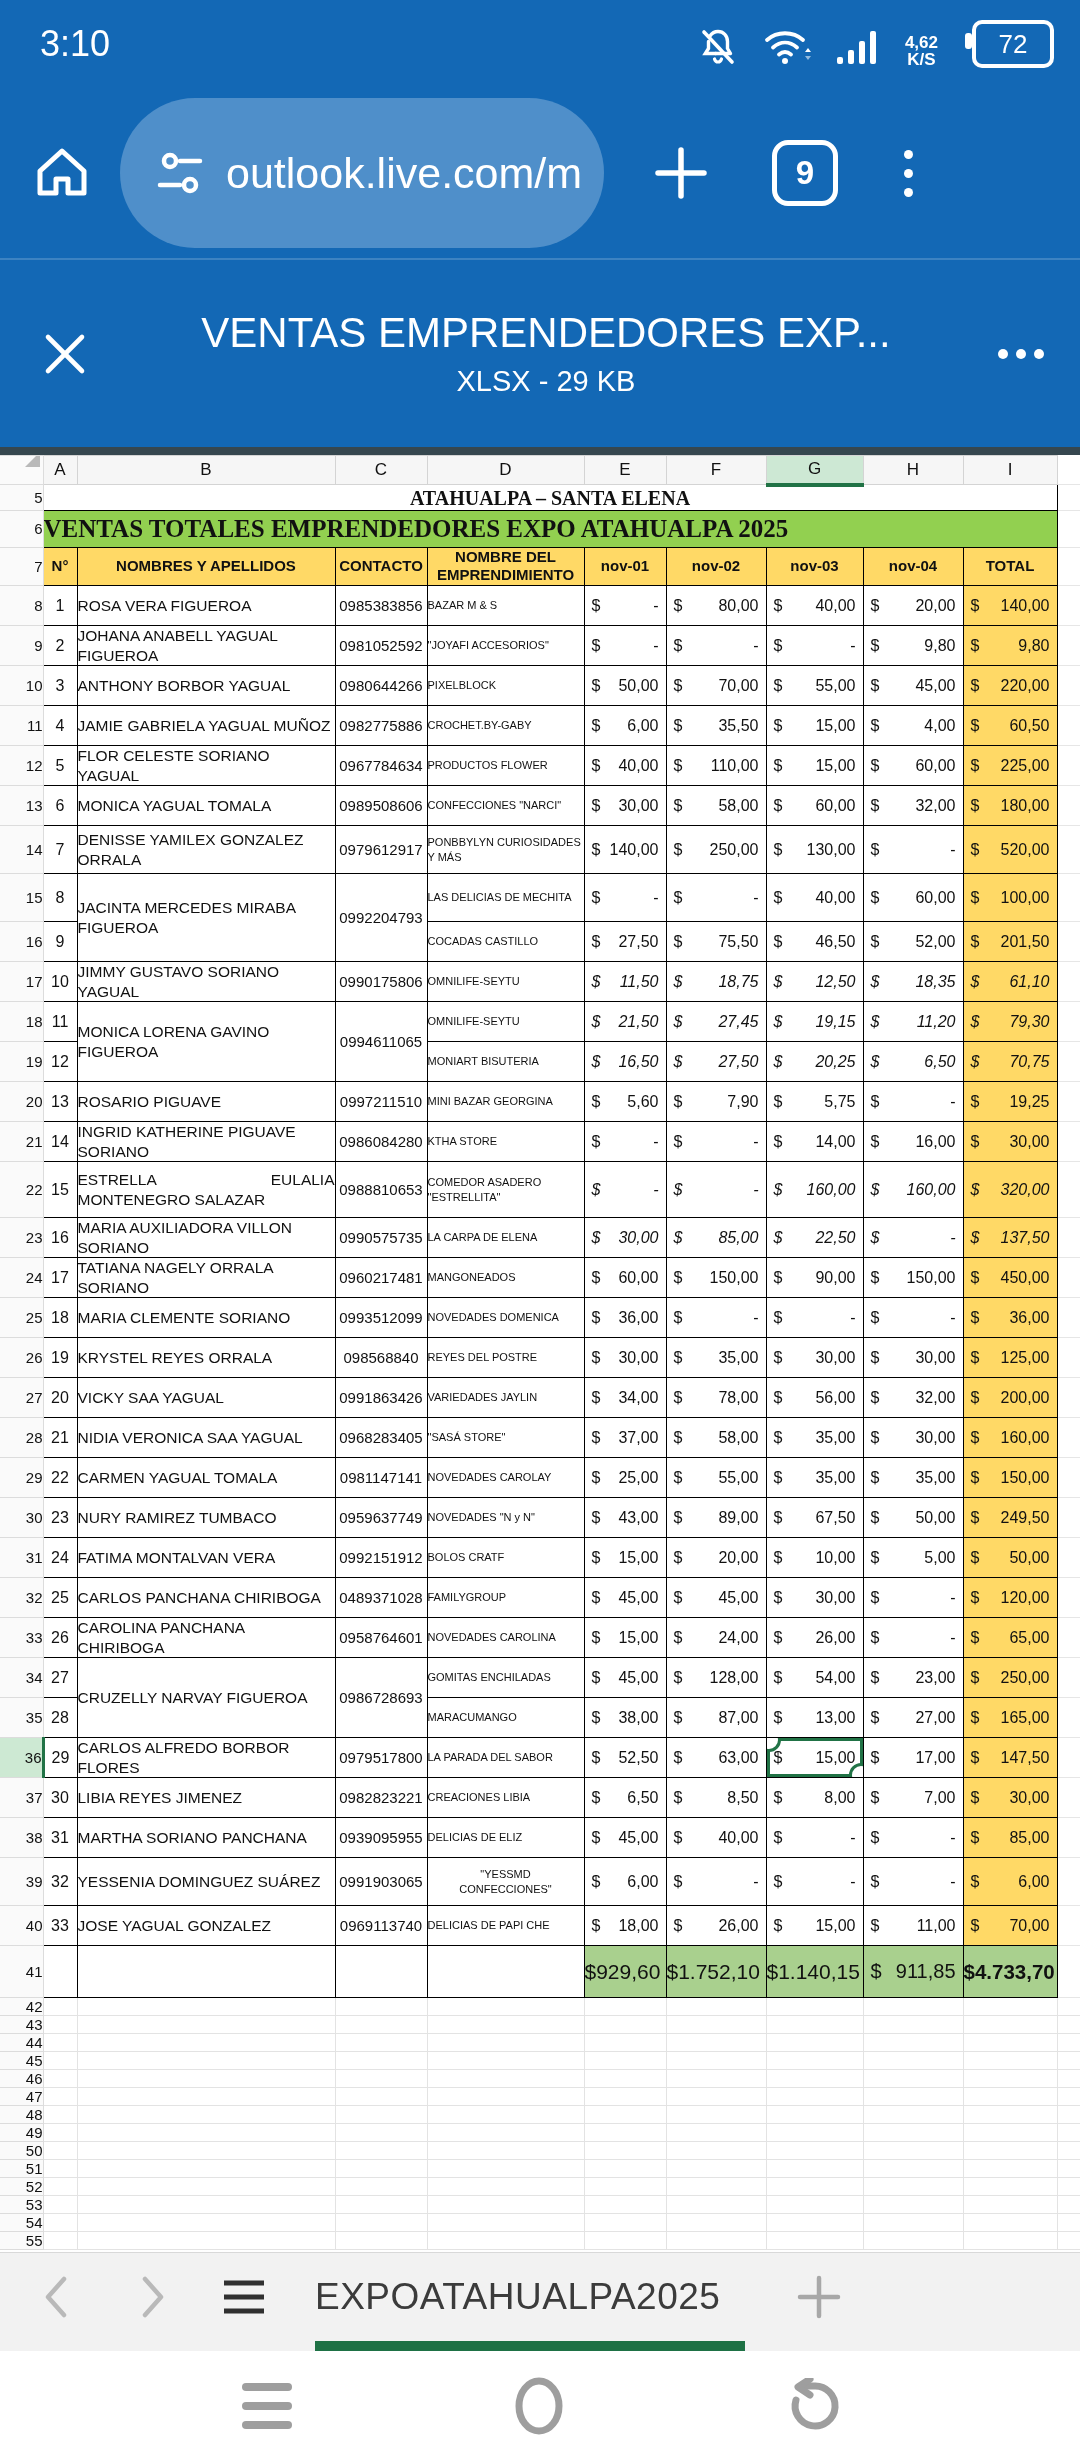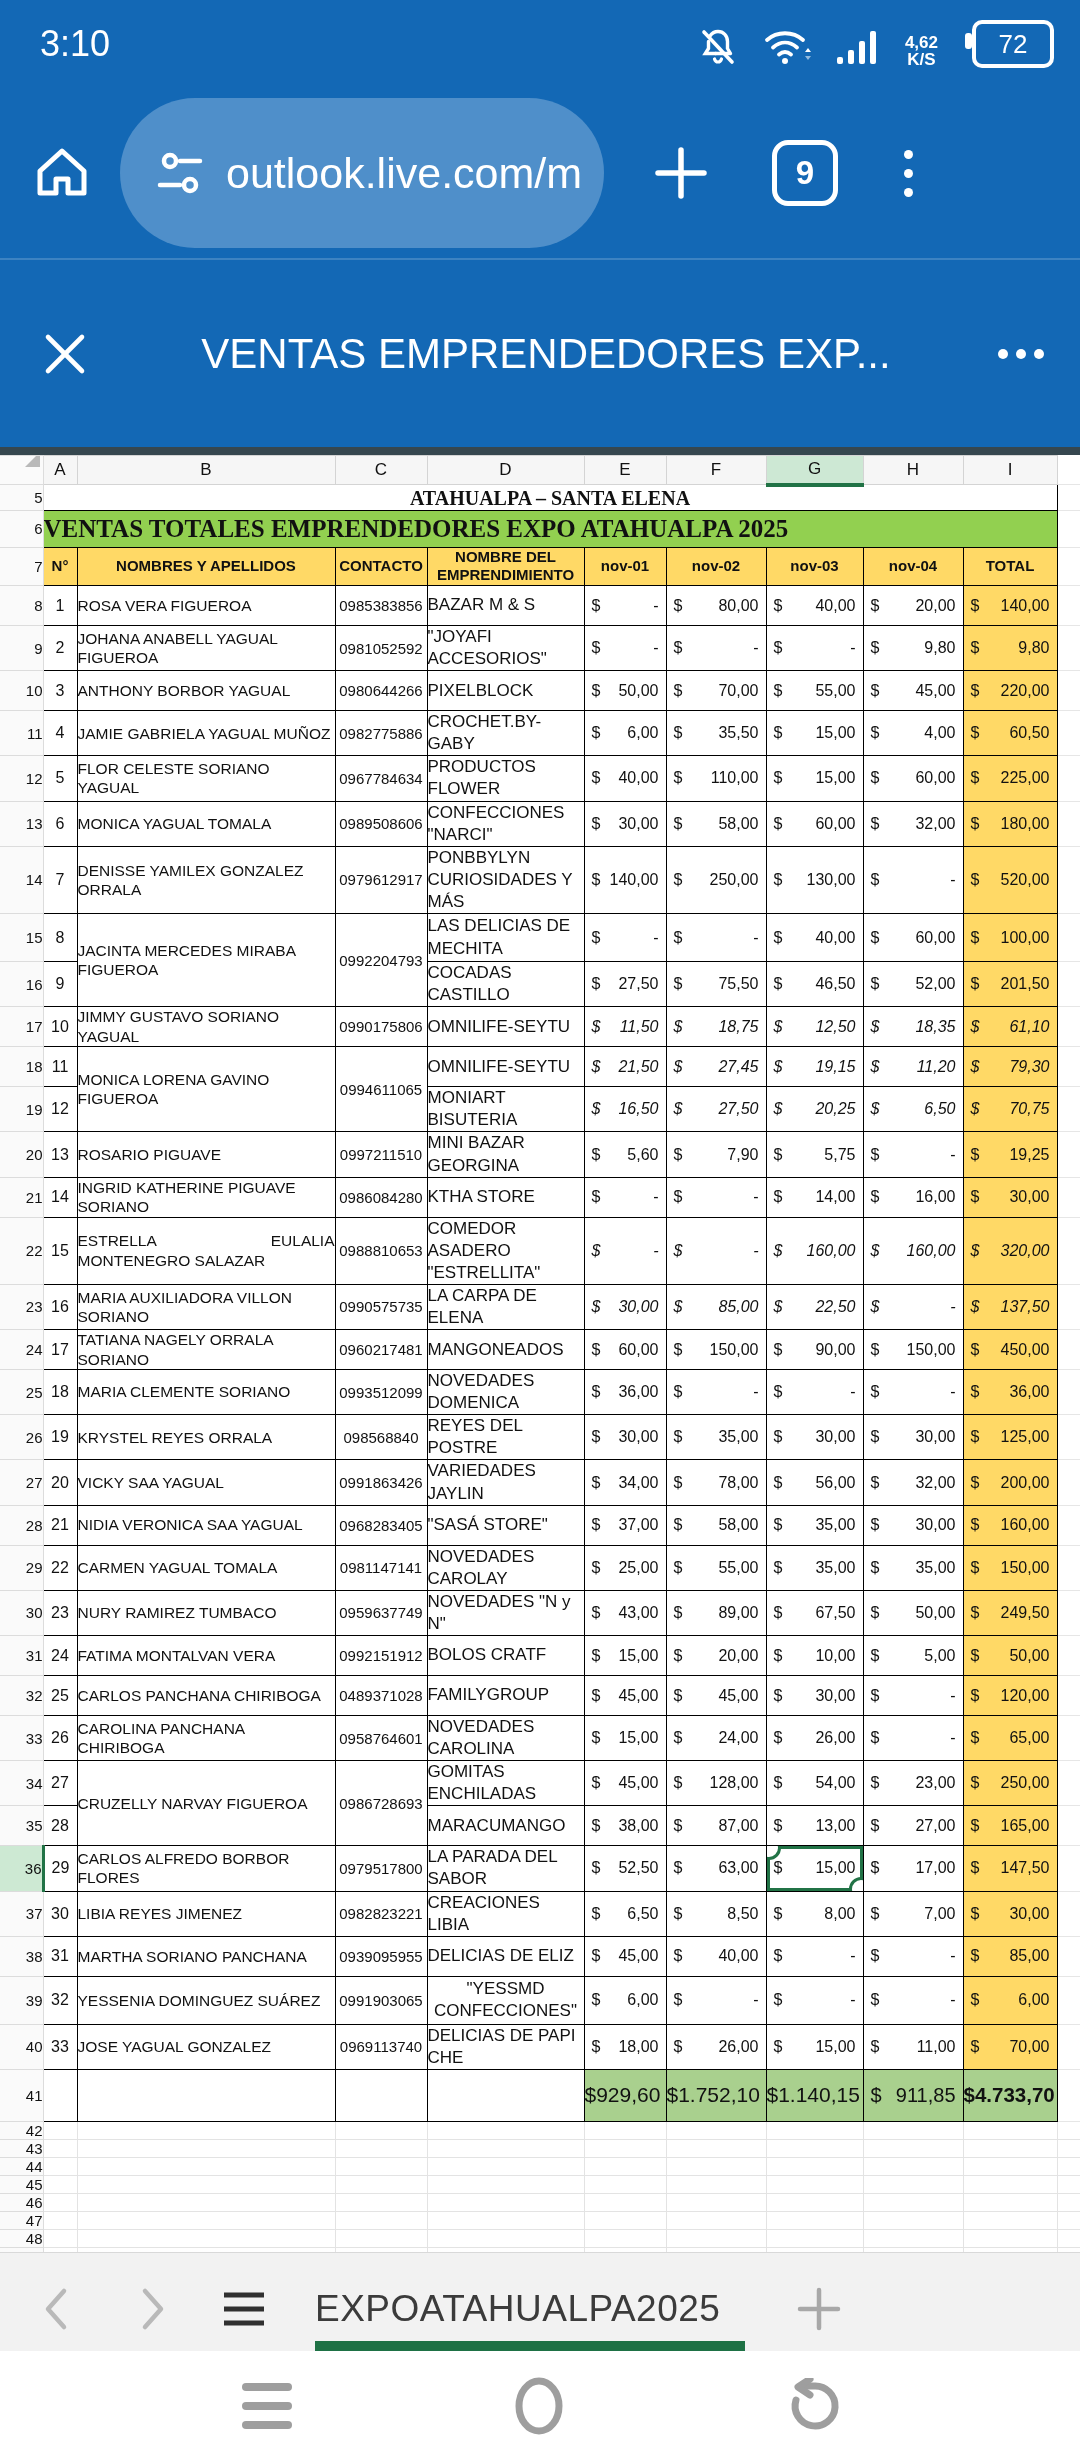--- a/index.html
+++ b/index.html
@@ -44,40 +44,40 @@
   td.jcol{border:none;border-bottom:1px solid #e6e6e6;background:#fff;}
   td.loc{border:1px solid #000;font-family:"Liberation Serif",serif;font-weight:700;font-size:20px;text-align:center;}
   td.banner{border:1px solid #000;background:#92D050;font-weight:700;font-size:25px;text-align:left;font-family:Liberation Serif, serif;}
   td.hdr{border:1px solid #000;background:#FFD966;font-weight:700;font-size:15px;text-align:center;
     white-space:pre-line;line-height:1.25;}
   td.c{border:1px solid #000;font-size:16px;}
   td.num{text-align:center;font-size:16px;}
   td.name{text-align:left;padding:2px 6px;font-size:15.5px;line-height:1.25;margin-left:22px;}
   td.just{text-align:justify;}
   td.contact{text-align:center;font-size:15px;}
-  td.biz{text-align:left;padding:2px 6px;font-size:17px;line-height:1.3;white-space:pre-line;}
+  td.biz{text-align:left;padding:2px 6px;font-size:11px;line-height:1.3;white-space:pre-line;}
   td.bizc{text-align:center;}
   td.money{padding:0;}
   td.money .mw{display:flex;justify-content:space-between;align-items:center;padding:0 7px;}
   td.tot{background:#FFD966;}
   td.ital{font-style:italic;}
   td.selcell{position:relative;box-shadow:inset 0 0 0 3px #217346;}
   .hdl{position:absolute;width:18px;height:18px;border-radius:50%;background:#fff;border:3px solid #217346;z-index:6;}
   .hdl.tl{top:-10px;left:-10px;}
   .hdl.br{bottom:-10px;right:-10px;}
   td.grand{border:1px solid #000;background:#A9D08E;font-size:21px;text-align:left;padding-left:5px;}
   td.grandacc{background:#A9D08E;font-size:20px;}
   td.grandtot{border:1px solid #000;background:#A9D08E;font-size:20.5px;font-weight:700;text-align:left;padding-left:3px;}
   td.empt{border:1px solid #e3e3e3;background:#fff;}
   .tri{position:relative;width:100%;height:100%;}
   .tri::after{content:"";position:absolute;right:3px;bottom:3px;width:0;height:0;
     border-left:15px solid transparent;border-bottom:15px solid #b9b9b9;}
   
   .tabbar{position:relative;height:98px;background:#f2f2f2;border-top:1px solid #d9d9d9;}
-  .tb-item{position:absolute;top:12px;height:88px;display:flex;align-items:center;}
+  .tb-item{position:absolute;top:0;height:88px;display:flex;align-items:center;}
   .sheetname{font-size:37px;color:#3b3b3b;letter-spacing:.5px;}
   .tab-underline{position:absolute;left:315px;bottom:0;width:430px;height:10px;background:#1e7145;}
   
   .navbar{height:110px;background:#fff;display:flex;align-items:center;justify-content:space-between;
     padding:0 240px;box-sizing:border-box;}
   svg{display:block;}
 </style>
 </head>
 <body>
 
@@ -156,20 +156,21 @@
 
   <div class="fileheader">
     <span>
       <svg width="58" height="58" viewBox="0 0 58 58">
           <line x1="12" y1="12" x2="46" y2="46" stroke="#fff" stroke-width="4.6" stroke-linecap="round"></line>
           <line x1="46" y1="12" x2="12" y2="46" stroke="#fff" stroke-width="4.6" stroke-linecap="round"></line>
         </svg>
     </span>
     <div class="fh-mid">
       <div class="fh-title">VENTAS EMPRENDEDORES EXP...</div>
+      <div class="fh-sub">XLSX - 29 KB</div>
     </div>
     <span class="dotsh">
         <i></i>
         <i></i>
         <i></i>
       </span>
   </div>
 
   <div class="darkstrip"></div>
 

